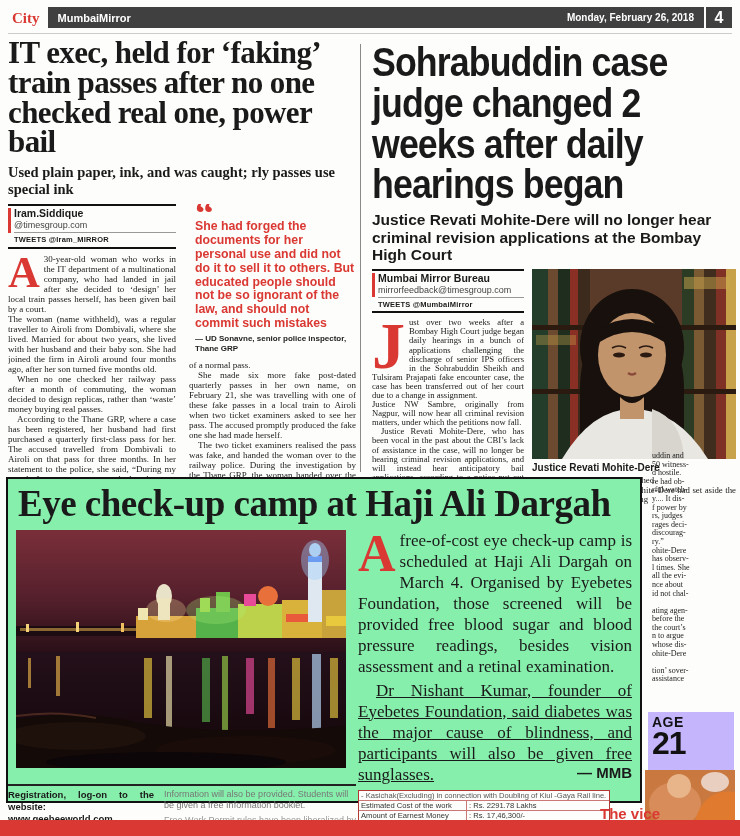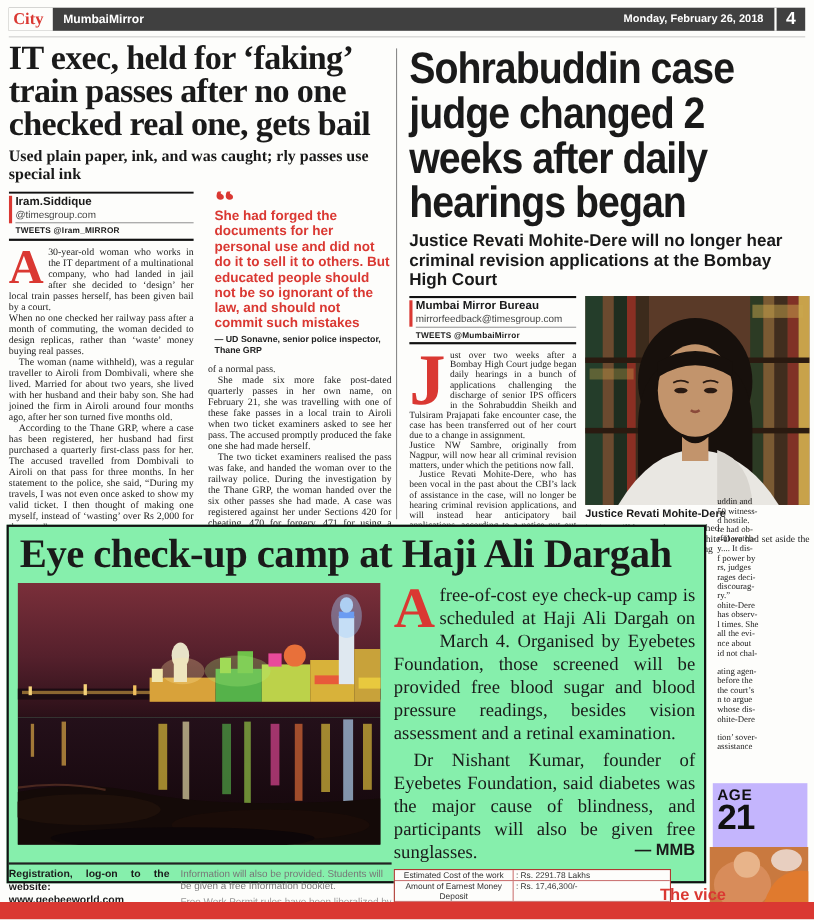--- a/index.html
+++ b/index.html
@@ -52,32 +52,32 @@
   .below-photo { font-size:8.8px; line-height:9.4px; width:204px; }
   .strip-frag { position:absolute; left:652px; top:452px; width:82px; font-size:8px; line-height:8.6px; color:#222; }
   .strip-frag div { min-height:8.6px; }
   
   .eye-box { position:absolute; left:6px; top:477px; width:636px; height:326px; border:2px solid #111; background:#86efac; padding:4px 8px; }
   .eye-box h2 { font-family:"Liberation Serif",serif; font-weight:bold; font-size:37px; letter-spacing:-.5px; line-height:1; margin:2px 0 8px 2px; }
   .eye-row { display:flex; gap:12px; }
   .haji-photo { width:330px; height:238px; display:block; }
   .eye-text { flex:1; font-size:17px; line-height:1.24; position:relative; }
   .eye-text p { text-align:justify; }
-  .eye-text p + p { text-indent:18px; margin-top:2px; }
+  .eye-text p + p { text-indent:18px; margin-top:2px;text-decoration:underline; }
   .dc-eye { font-size:52px; margin-top:4px; }
   .signoff { position:absolute; right:0; bottom:2px; font-weight:bold; font-family:"Liberation Sans",sans-serif; font-size:15px; }
   
   .bottom-strip { position:absolute; left:8px; top:784px; width:348px; border-top:2px solid #222; padding-top:3px; display:flex; gap:10px; height:38px; overflow:hidden; }
   .reg-col { width:168px; font-family:"Liberation Sans",sans-serif; font-weight:bold; font-size:9.5px; line-height:1.25; text-align:justify; }
   .info-col { flex:1; font-family:"Liberation Sans",sans-serif; font-size:9px; line-height:1.2; color:#777; }
   .info-clip { margin-top:4px; color:#999; white-space:nowrap; overflow:hidden; }
   .tender-table { position:absolute; left:358px; top:790px; width:252px; border:1px solid #b03a32; font-family:"Liberation Sans",sans-serif; font-size:7.6px; color:#333; background:#fdfdfb; height:34px; overflow:hidden; }
   .tt-head { padding:0 2px; border-bottom:1px solid #c77; color:#555; }
   .tt-row { display:flex; border-bottom:1px solid #c77; }
-  .tt-row .lab { width:108px; padding:0 2px; border-right:1px solid #c77;text-align:center; }
+  .tt-row .lab { width:108px; padding:0 2px; border-right:1px solid #c77; }
   .tt-row .val { flex:1; padding:0 2px; }
   
   .page-promo { position:absolute; left:648px; top:712px; width:86px; height:58px; background:#c4b5fd; color:#111; font-family:"Liberation Sans",sans-serif; padding:2px 0 0 4px; }
   .page-promo .plabel { font-weight:bold; font-size:14px; letter-spacing:.5px; }
   .page-promo .pnum { font-weight:bold; font-size:32px; line-height:.85; letter-spacing:-1px; }
   .promo-photo { position:absolute; left:645px; top:770px; width:90px; height:50px; }
   .red-teaser { position:absolute; left:600px; top:805px; color:#da3832; font-family:"Liberation Sans",sans-serif; font-weight:bold; font-size:15px; z-index:3; }
   .red-bar { position:absolute; left:0; right:0; top:820px; height:16px; background:#da3832; z-index:2; }
   .gap-line { position:absolute; left:8px; right:8px; top:33px; height:1px; background:#ccc; }
 </style>
@@ -89,33 +89,33 @@
   <div class="masthead">
     <div class="mast-city">City</div>
     <div class="mast-paper">MumbaiMirror</div>
     <div class="mast-date">Monday, February 26, 2018</div>
     <div class="mast-sep"></div>
     <div class="mast-page">4</div>
   </div>
   <div class="gap-line"></div>
 
   <div class="article-left">
-    <h1>IT exec, held for ‘faking’ train passes after no one checked real one, gets bail</h1>
+    <h1>IT exec, held for ‘faking’ train passes after no one checked real one, power bail</h1>
     <div class="standfirst">Used plain paper, ink, and was caught; rly passes use special ink</div>
     <div class="cols">
       <div class="col">
         <div class="byline">
           <div class="bname">Iram.Siddique</div>
           <div class="bemail">@timesgroup.com</div>
           <div class="btweets">TWEETS @Iram_MIRROR</div>
         </div>
         <p class="body"><span class="dropcap dc-left">A</span><span>30-year-old woman who works in the IT department of a multinational company, who had landed in jail after she decided to ‘design’ her local train passes herself, has been given bail by a court.</span></p>
         <div>
+            <p class="body">The woman (name withheld), was a regular traveller to Airoli from Dombivali, where she lived. Married for about two years, she lived with her husband and their baby son. She had joined the firm in Airoli around four months ago, after her son turned five months old.</p>
             <p class="body">When no one checked her railway pass after a month of commuting, the woman decided to design replicas, rather than ‘waste’ money buying real passes.</p>
-            <p class="body">The woman (name withheld), was a regular traveller to Airoli from Dombivali, where she lived. Married for about two years, she lived with her husband and their baby son. She had joined the firm in Airoli around four months ago, after her son turned five months old.</p>
             <p class="body">According to the Thane GRP, where a case has been registered, her husband had first purchased a quarterly first-class pass for her. The accused travelled from Dombivali to Airoli on that pass for three months. In her statement to the police, she said, “During my travels, I was not even once asked to show my valid ticket. I then thought of making one myself, instead of ‘wasting’ over Rs 2,000 for the pass.”</p>
             <p class="body">made changes in the date, and kept the other details intact. She used her personal laptop for this, transferred the ‘new’ pass to her cell phone and took a printout from a local shop. However, while authentic railway passes are printed on special paper with specific inks, she had her fake pass</p>
           </div>
       </div>
       <div class="col2">
         <div class="quote-block">
           <span class="quote-mark">“</span>
           <div class="quote-text">She had forged the documents for her personal use and did not do it to sell it to others. But educated people should not be so ignorant of the law, and should not commit such mistakes</div>
           <div class="quote-attr">— UD Sonavne, senior police inspector, Thane GRP</div>
         </div>
@@ -311,20 +311,21 @@
       <span>Registration, log-on to the website:</span>
       <div>www.geebeeworld.com</div>
     </div>
     <div class="info-col">
       <div>Information will also be provided. Students will be given a free Information booklet.</div>
       <div class="info-clip">Free Work Permit rules have been liberalized by</div>
     </div>
   </div>
 
   <div class="tender-table">
+    <div class="tt-head">- Kasichak(Excluding) in connection with Doubling of Kiul -Gaya Rail line.</div>
     <div>
         <div class="tt-row">
         <div class="lab">Estimated Cost of the work</div>
         <div class="val">: Rs. 2291.78 Lakhs</div>
       </div>
         <div class="tt-row">
         <div class="lab">Amount of Earnest Money Deposit</div>
         <div class="val">: Rs. 17,46,300/-</div>
       </div>
       </div>

